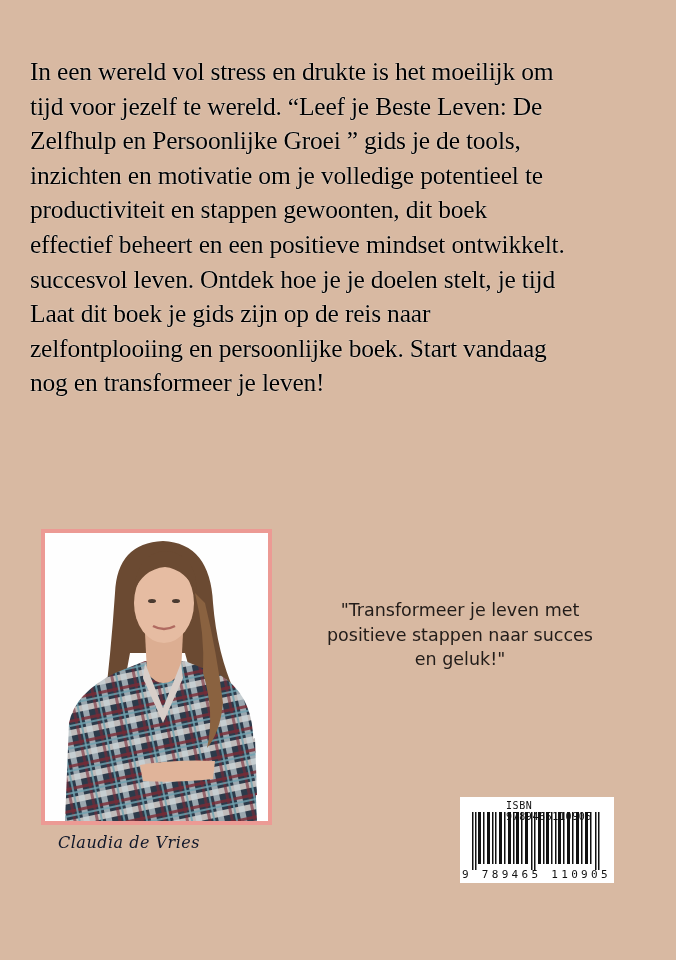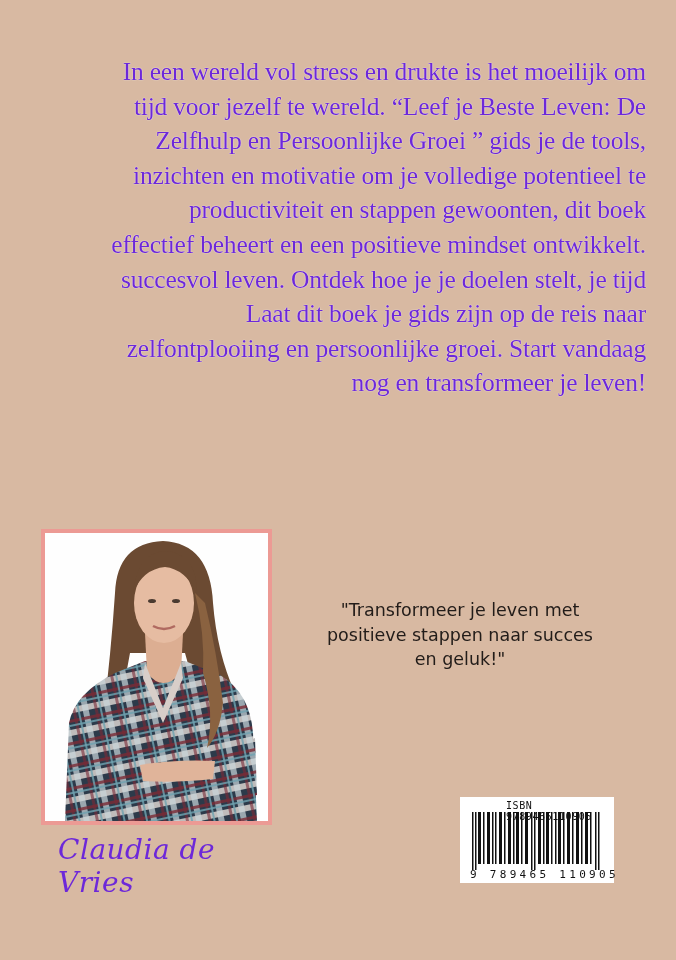--- a/index.html
+++ b/index.html
@@ -1,70 +1,70 @@
 <!DOCTYPE html>
 <html><head>
 <meta charset="utf-8">
 <style>
   html, body { margin:0; padding:0; }
   body { width:676px; height:960px; background:#d8b9a2; position:relative; overflow:hidden; font-family:"Liberation Serif", serif; }
   .blurb {
     position:absolute; left:30px; top:55px; width:616px;
-    text-align:right; color:#6d28d9;
+    text-align:left; color:#000000;
     font-family:"Liberation Serif", "DejaVu Serif", serif;
     font-size:25.5px; line-height:34.6px; letter-spacing:-0.2px;
     text-shadow:0 0 1px #f4ece6, 0 0 1px #f4ece6;
   }
   .blurb span { display:block; white-space:nowrap; }
   .photo-frame {
     position:absolute; left:41px; top:529px; width:231px; height:296px;
     background:#ec9a94; box-sizing:border-box; padding:4px;
   }
   .photo {
     width:100%; height:100%; background:#fefefe; position:relative; overflow:hidden;
   }
   .photo svg { position:absolute; left:0; top:0; }
   .signature {
     position:absolute; left:58px; top:833px; width:200px;
     font-family:"DejaVu Serif", serif; font-style:italic;
-    font-size:28px; color:#6d28d9; letter-spacing:0.5px;
+    font-size:16px; color:#0f172a; letter-spacing:0.5px;
   }
   .quote {
     position:absolute; left:295px; top:598px; width:330px;
     text-align:center; color:#221c19;
     font-family:"DejaVu Sans", sans-serif; font-size:17.5px; line-height:24.5px;
   }
   .quote span { display:block; white-space:nowrap; }
   .barcode-box {
     position:absolute; left:460px; top:797px; width:154px; height:86px;
     background:#ffffff;
   }
   .isbn-top {
     position:absolute; left:6px; top:3px; font-family:"DejaVu Sans Mono", monospace;
     font-size:10px; letter-spacing:0.6px; color:#111;margin-left:40px;
   }
   .bars { position:absolute; left:12px; top:15px; width:130px; height:58px; }
   .isbn-bottom {
     position:absolute; left:2px; top:71px; width:150px; font-family:"DejaVu Sans Mono", monospace;
-    font-size:11px; letter-spacing:3.3px; color:#111;margin-left:8px;
+    font-size:11px; letter-spacing:3.3px; color:#111;
   }
 </style>
 </head>
 <body>
 
 <div class="blurb">
   <span>In een wereld vol stress en drukte is het moeilijk om</span>
   <span>tijd voor jezelf te wereld. “Leef je Beste Leven: De</span>
   <span>Zelfhulp en Persoonlijke Groei ” gids je de tools,</span>
   <span>inzichten en motivatie om je volledige potentieel te</span>
   <span>productiviteit en stappen gewoonten, dit boek</span>
   <span>effectief beheert en een positieve mindset ontwikkelt.</span>
   <span>succesvol leven. Ontdek hoe je je doelen stelt, je tijd</span>
   <span>Laat dit boek je gids zijn op de reis naar</span>
-  <span>zelfontplooiing en persoonlijke groei. Start vandaag</span>
+  <span>zelfontplooiing en persoonlijke boek. Start vandaag</span>
   <span>nog en transformeer je leven!</span>
 </div>
 
 <div class="photo-frame">
   <div class="photo" title="Portrait of woman in plaid shirt with arms crossed">
     <svg width="223" height="288" viewBox="0 0 223 288">
       <defs>
         <pattern id="plaid" width="22" height="22" patternUnits="userSpaceOnUse" patternTransform="rotate(-12)">
           <rect width="22" height="22" fill="#2c3a4a"></rect>
           <rect x="0" y="0" width="22" height="6" fill="#d9d2cf" opacity="0.85"></rect>

